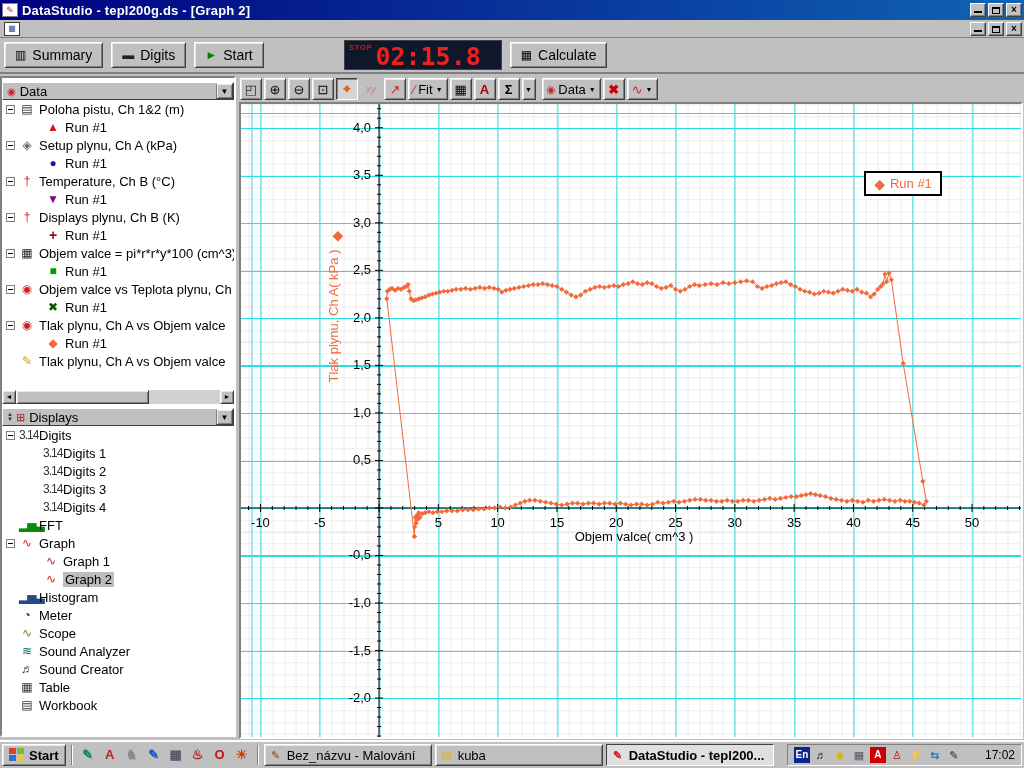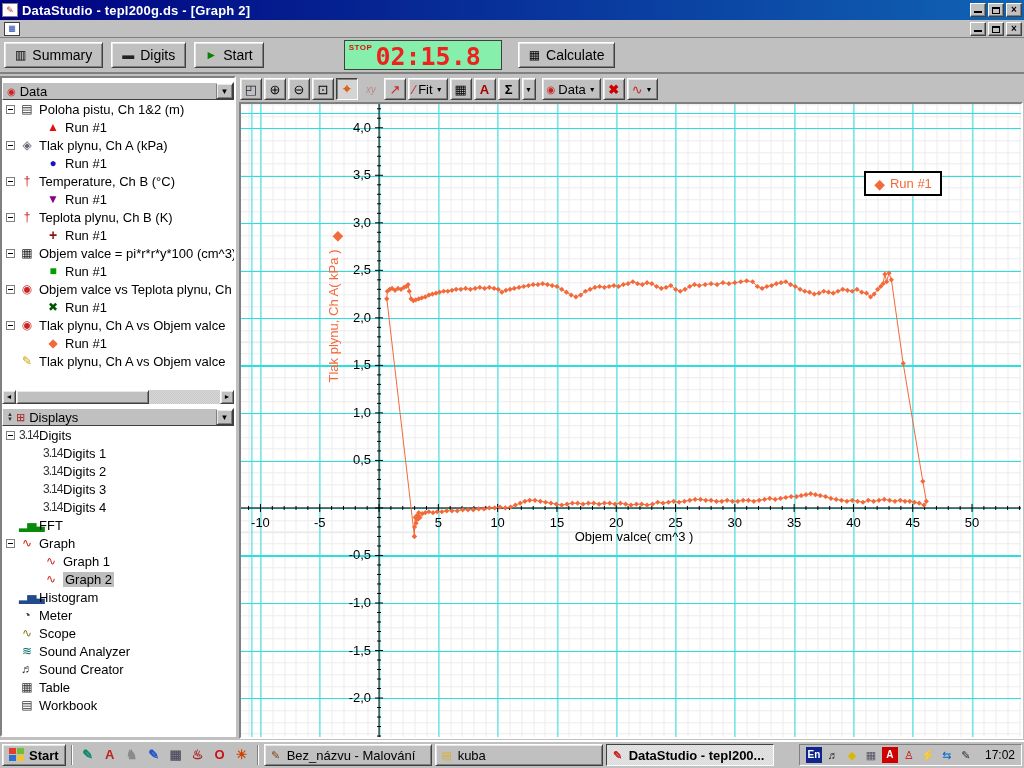--- a/index.html
+++ b/index.html
@@ -23,21 +23,21 @@
   #menubar { position:absolute; left:0; top:20px; width:100%; height:18px; background:#c0c0c0; display:flex; align-items:center; border-bottom:1px solid #808080; padding:0 2px; }
   #menubar .doc-ico { width:16px; height:14px; margin:0 6px 0 2px; background:#fff; border:1px solid #404040; font-size:8px; color:#2244aa; text-align:center; line-height:12px; }
   .menu-item { padding:1px 7px; color:#000; }
   .menu-item u { text-decoration:underline; }
   #menubar .winbtns { margin-left:auto; }
 
   
   #maintb { position:absolute; left:0; top:38px; width:100%; height:36px; background:#c0c0c0; border-bottom:2px solid; border-color:#808080; display:flex; align-items:center; padding:0 4px; }
   .bigbtn { height:26px; padding:0 10px; display:flex; align-items:center; gap:6px; font-size:14px; margin-right:8px; }
   .bigbtn .bico { font-size:12px; }
-  #timer { width:158px; height:30px; background:#86efac; border:1px solid #404040; position:relative; margin:0 16px 0 72px; }
+  #timer { width:158px; height:30px; background:#0f172a; border:1px solid #404040; position:relative; margin:0 8px 0 72px; }
   #timer .stoplbl { position:absolute; left:4px; top:2px; color:#e01010; font-size:8px; font-weight:bold; letter-spacing:.5px; }
   #timer .digits { position:absolute; right:20px; top:1px; color:#f02020; font-family:"DejaVu Sans Mono", monospace; font-size:25px; font-weight:bold; letter-spacing:0px; }
 
   
   #sidebar { position:absolute; left:0; top:76px; width:236px; height:661px; background:#fff; border:2px solid; border-color:#808080 #fff #fff #808080; }
   .panel-header { height:18px; background:#c0c0c0; border:1px solid; border-color:#fff #404040 #404040 #fff; display:flex; align-items:center; font-size:13px; padding-left:4px; position:relative; }
   .panel-header .ph-title { margin-left:4px; }
   .panel-header .dd { position:absolute; right:0; top:0; width:17px; height:16px; background:#c0c0c0; border-left:1px solid #808080; text-align:center; font-size:8px; line-height:15px; }
   .updown { font-size:6px; line-height:5px; color:#333; margin-right:3px; display:inline-block; }
   .grid-ico { color:#aa2222; font-size:11px; }
@@ -88,21 +88,21 @@
   .winlogo { width:16px; height:14px; display:grid; grid-template-columns:7px 7px; grid-template-rows:6px 6px; gap:1px; }
   .winlogo i { display:block; }
   .tsep { width:2px; height:20px; border-left:1px solid #808080; border-right:1px solid #fff; margin:0 2px; }
   .ql { width:20px; height:20px; text-align:center; font-size:13px; line-height:20px; }
   .task { height:22px; width:168px; padding:0 4px; display:flex; align-items:center; gap:4px; font-size:13px; overflow:hidden; white-space:nowrap; }
   .task .tico { font-size:11px; flex:0 0 14px; text-align:center; }
   .task.active { border-color:#404040 #fff #fff #404040; box-shadow:none; background:repeating-conic-gradient(#e6e6e6 0 25%, #d8d8d8 0 50%) 0 0/2px 2px; font-weight:bold; }
   #tray { margin-left:auto; height:22px; padding:0 6px; display:flex; align-items:center; gap:3px; font-size:12px; }
   .tray-ico { width:16px; height:16px; text-align:center; line-height:16px; font-size:11px; }
   .tray-ico.badge { color:#fff; font-weight:bold; font-size:10px; }
-  #clock { margin-left:8px; }
+  #clock { margin-left:20px; }
 </style>
 </head>
 <body>
 
 <div id="titlebar">
   <span class="app-ico">✎</span>
   <span class="title">DataStudio - tepl200g.ds - [Graph 2]</span>
   <span class="winbtns">
     <span class="wbtn">
         <span class="bar"></span>
@@ -164,41 +164,41 @@
           <span class="tlabel">Poloha pistu, Ch 1&amp;2 (m)</span>
         </div>
         <div class="trow runrow">
           <span class="noexp"></span>
           <span class="ticon" style="color: rgb(224, 16, 16);">▲</span>
           <span class="tlabel">Run #1</span>
         </div>
         <div class="trow">
           <span class="exp"></span>
           <span class="ticon" style="color: rgb(102, 102, 119);">◈</span>
-          <span class="tlabel">Tlak plynu, Ch A (kPa)</span>
+          <span class="tlabel">Setup plynu, Ch A (kPa)</span>
         </div>
         <div class="trow runrow">
           <span class="noexp"></span>
           <span class="ticon" style="color: rgb(20, 20, 204);">●</span>
           <span class="tlabel">Run #1</span>
         </div>
         <div class="trow">
           <span class="exp"></span>
           <span class="ticon" style="color: rgb(204, 34, 34);">†</span>
           <span class="tlabel">Temperature, Ch B (°C)</span>
         </div>
         <div class="trow runrow">
           <span class="noexp"></span>
           <span class="ticon" style="color: rgb(136, 0, 136);">▼</span>
           <span class="tlabel">Run #1</span>
         </div>
         <div class="trow">
           <span class="exp"></span>
           <span class="ticon" style="color: rgb(204, 34, 34);">†</span>
-          <span class="tlabel">Teplota plynu, Ch B (K)</span>
+          <span class="tlabel">Displays plynu, Ch B (K)</span>
         </div>
         <div class="trow runrow">
           <span class="noexp"></span>
           <span class="ticon" style="color: rgb(139, 16, 16); font-weight: bold; font-size: 14px;">+</span>
           <span class="tlabel">Run #1</span>
         </div>
         <div class="trow">
           <span class="exp"></span>
           <span class="ticon" style="color: rgb(34, 34, 34);">▦</span>
           <span class="tlabel">Objem valce = pi*r*r*y*100 (cm^3)</span>

